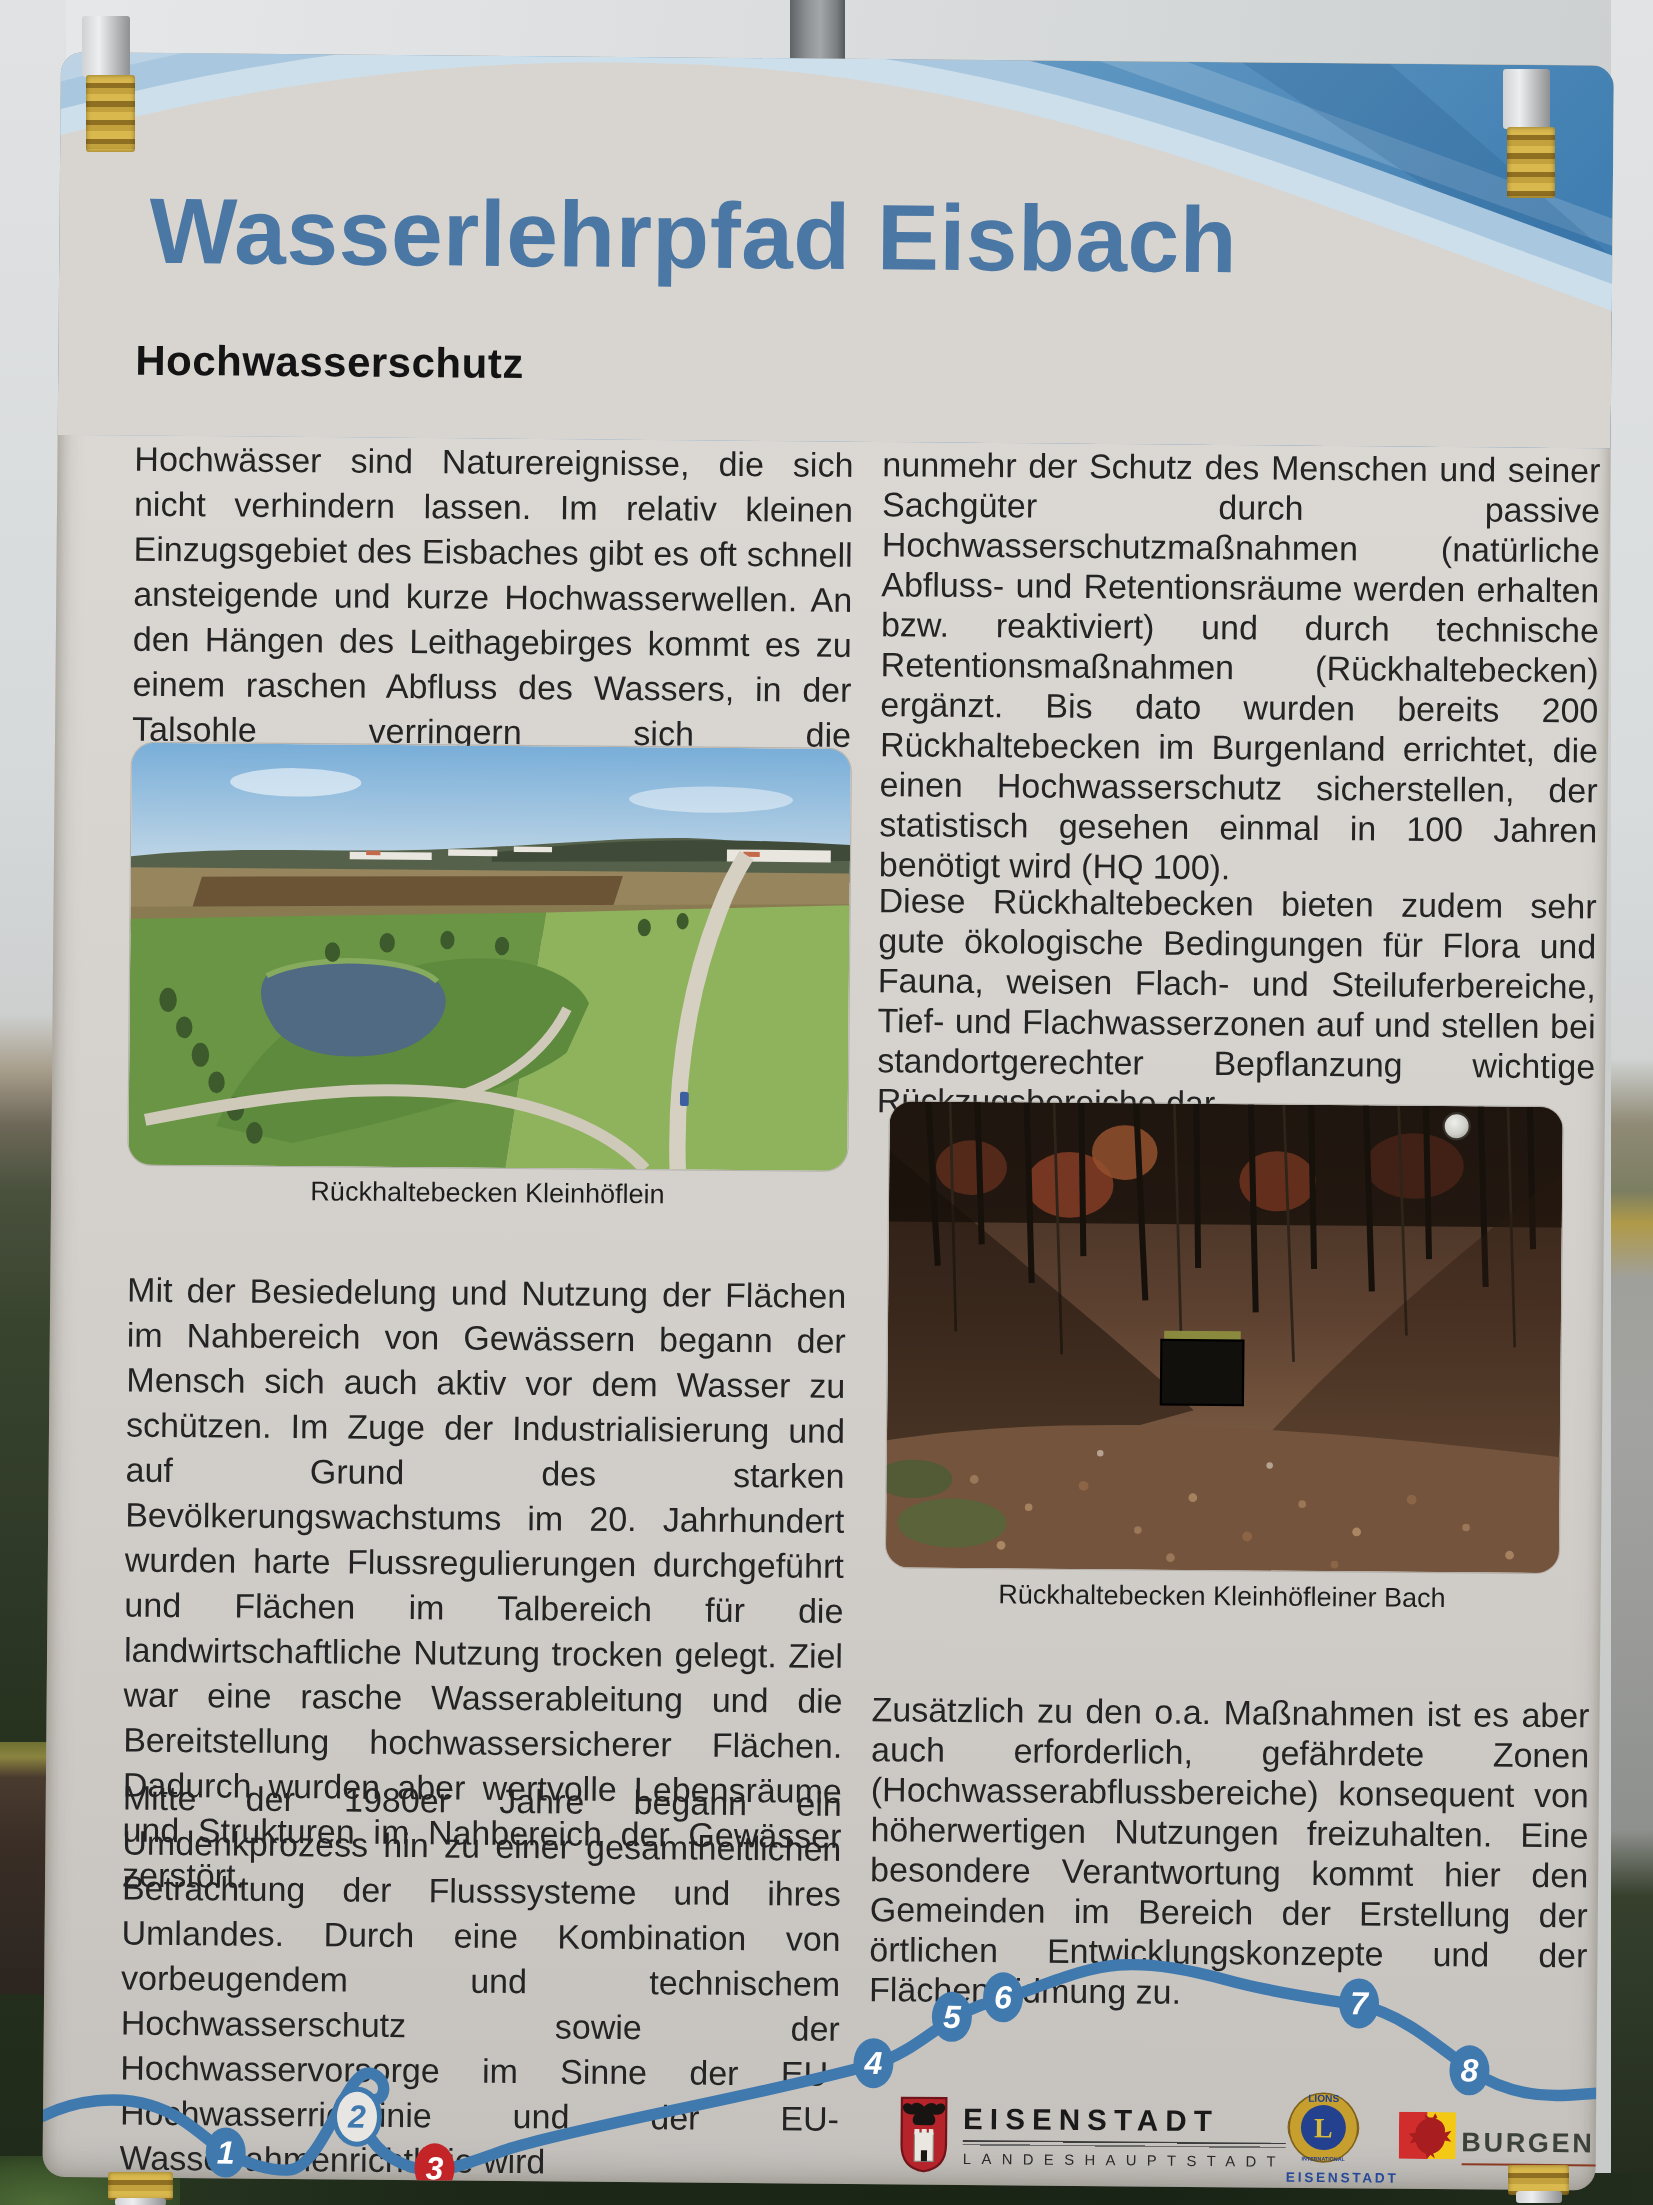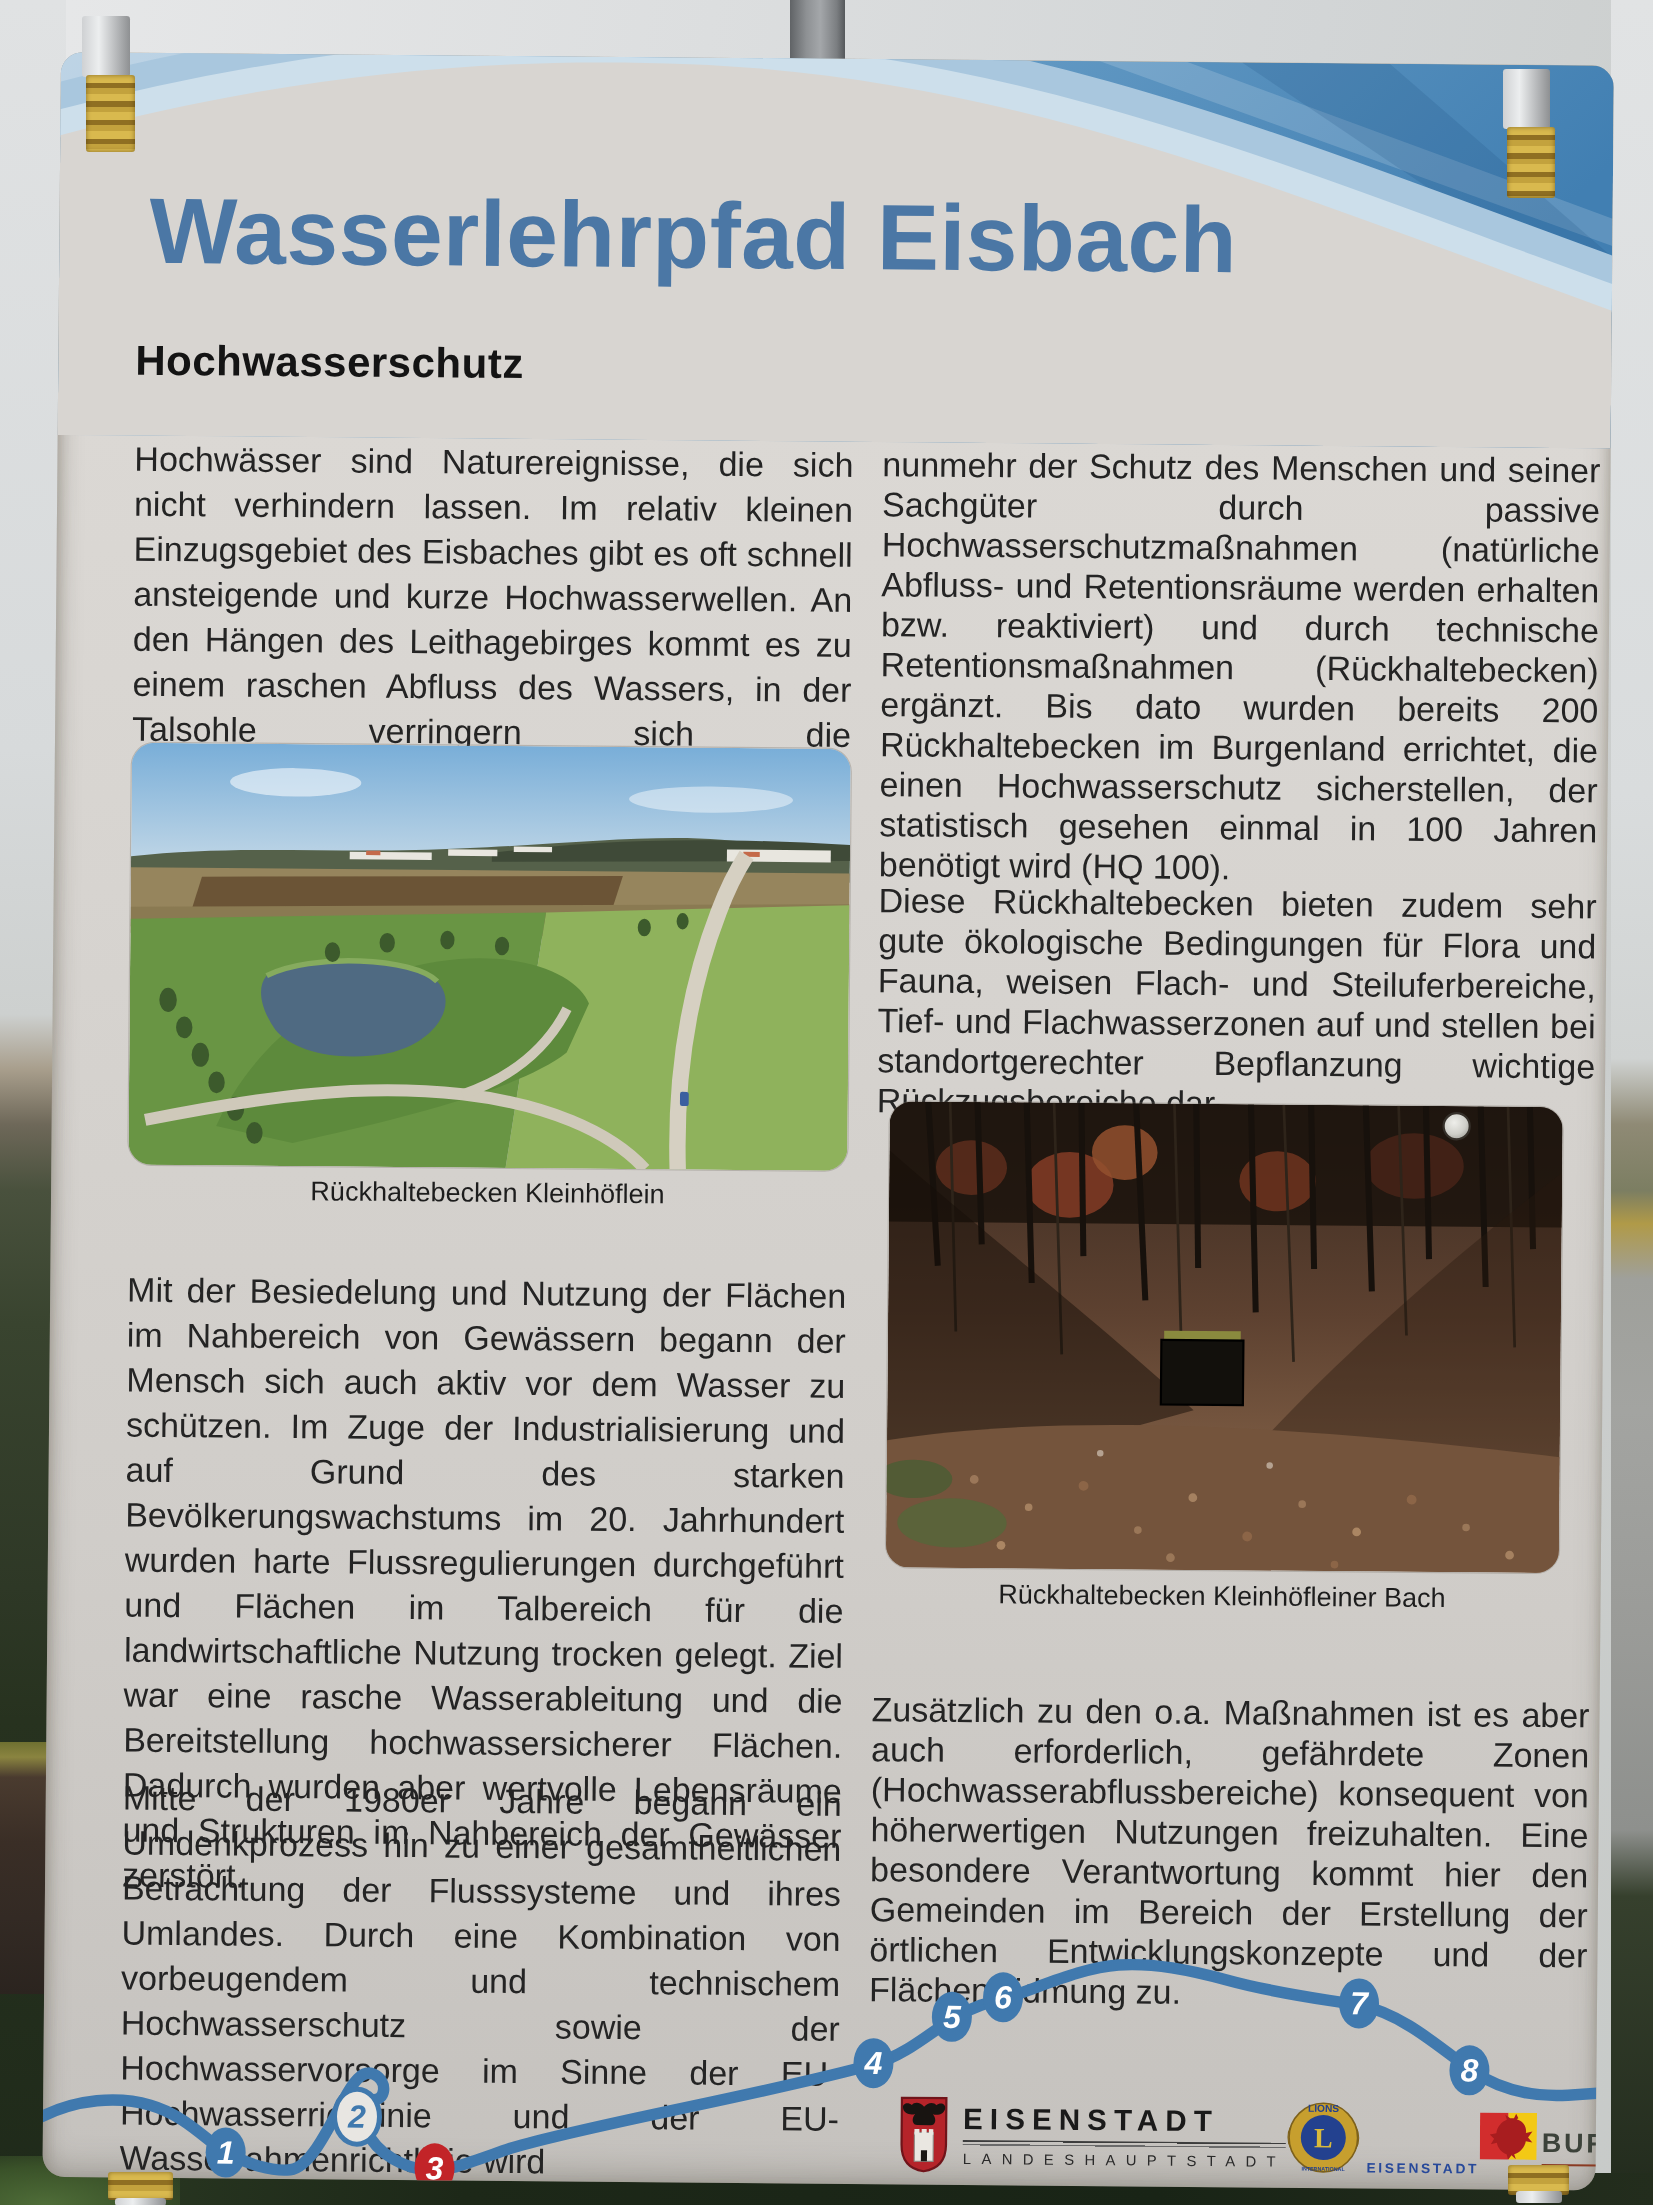--- a/index.html
+++ b/index.html
@@ -63,21 +63,21 @@
   .station.outline{background:#e8e6e2;color:inherit;}
   
   .logos{position:absolute;left:856px;top:2024px;width:675px;height:101px;
     display:flex;align-items:center;justify-content:space-between;}
   .logo-eisenstadt{display:flex;align-items:center;gap:14.2px;}
   .est-text{display:flex;flex-direction:column;}
   .est-title{font-size:29.5px;font-weight:bold;color:#1a1a1a;letter-spacing:7.1px;white-space:nowrap;}
   .est-rule{height:5.5px;margin:4.4px 0 5.5px 0;
     background:linear-gradient(180deg,#3c3c3c 0 28%,transparent 28% 66%,#6a6a6a 66% 90%,transparent 90%);}
   .est-sub{font-size:14.8px;color:#2a2a2a;letter-spacing:10.4px;white-space:nowrap;}
-  .logo-lions{display:flex;flex-direction:row;align-items:flex-end;gap:5.5px;}
+  .logo-lions{display:flex;flex-direction:column;align-items:flex-start;gap:5.5px;}
   .lions-sub{font-size:13.7px;font-weight:bold;color:#27499a;letter-spacing:2.7px;}
   .logo-burgenland{display:flex;align-items:flex-start;gap:5.5px;}
   .bgl-text{font-size:27px;font-weight:bold;color:#3c423a;letter-spacing:2.7px;white-space:nowrap;
     border-bottom:2.7px solid #8a3a22;padding-bottom:5.5px;margin-top:15.3px;}
   
   .clamp{position:absolute;z-index:3;border-radius:3.3px;}
   .clamp.silver{background:linear-gradient(90deg,#cfd1d3 0%,#eceeef 35%,#b2b4b6 75%,#8e9092 100%);}
   .clamp.brass{background:repeating-linear-gradient(180deg,#d9b94e 0 7.7px,#8f6f22 7.7px 13px,#c3a23d 13px 18.6px);
     box-shadow:inset 0 0 5.5px rgba(60,40,0,.5);}
   .tl-silver{left:82px;top:16.4px;width:48px;height:61px;}

